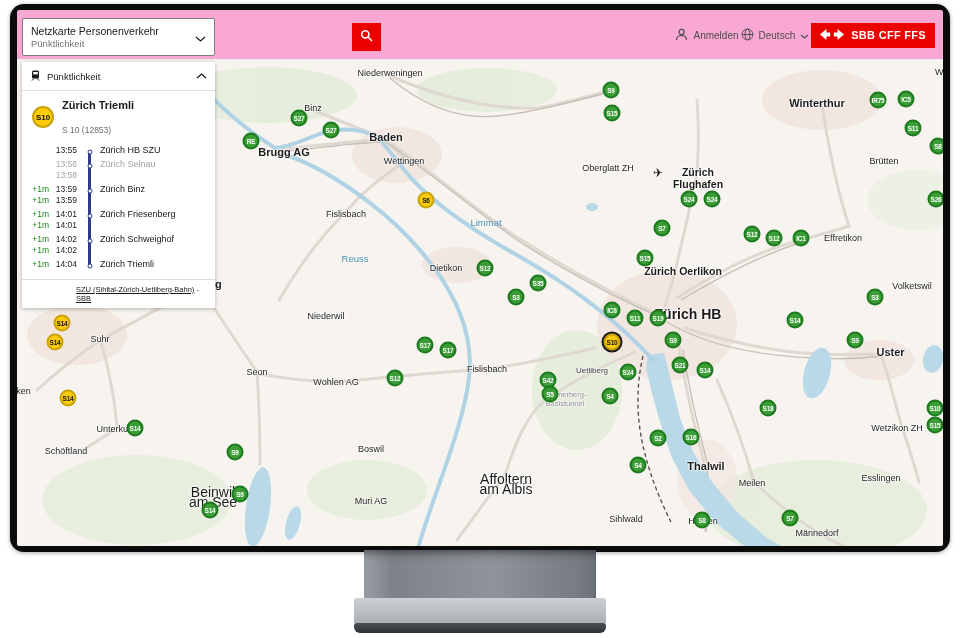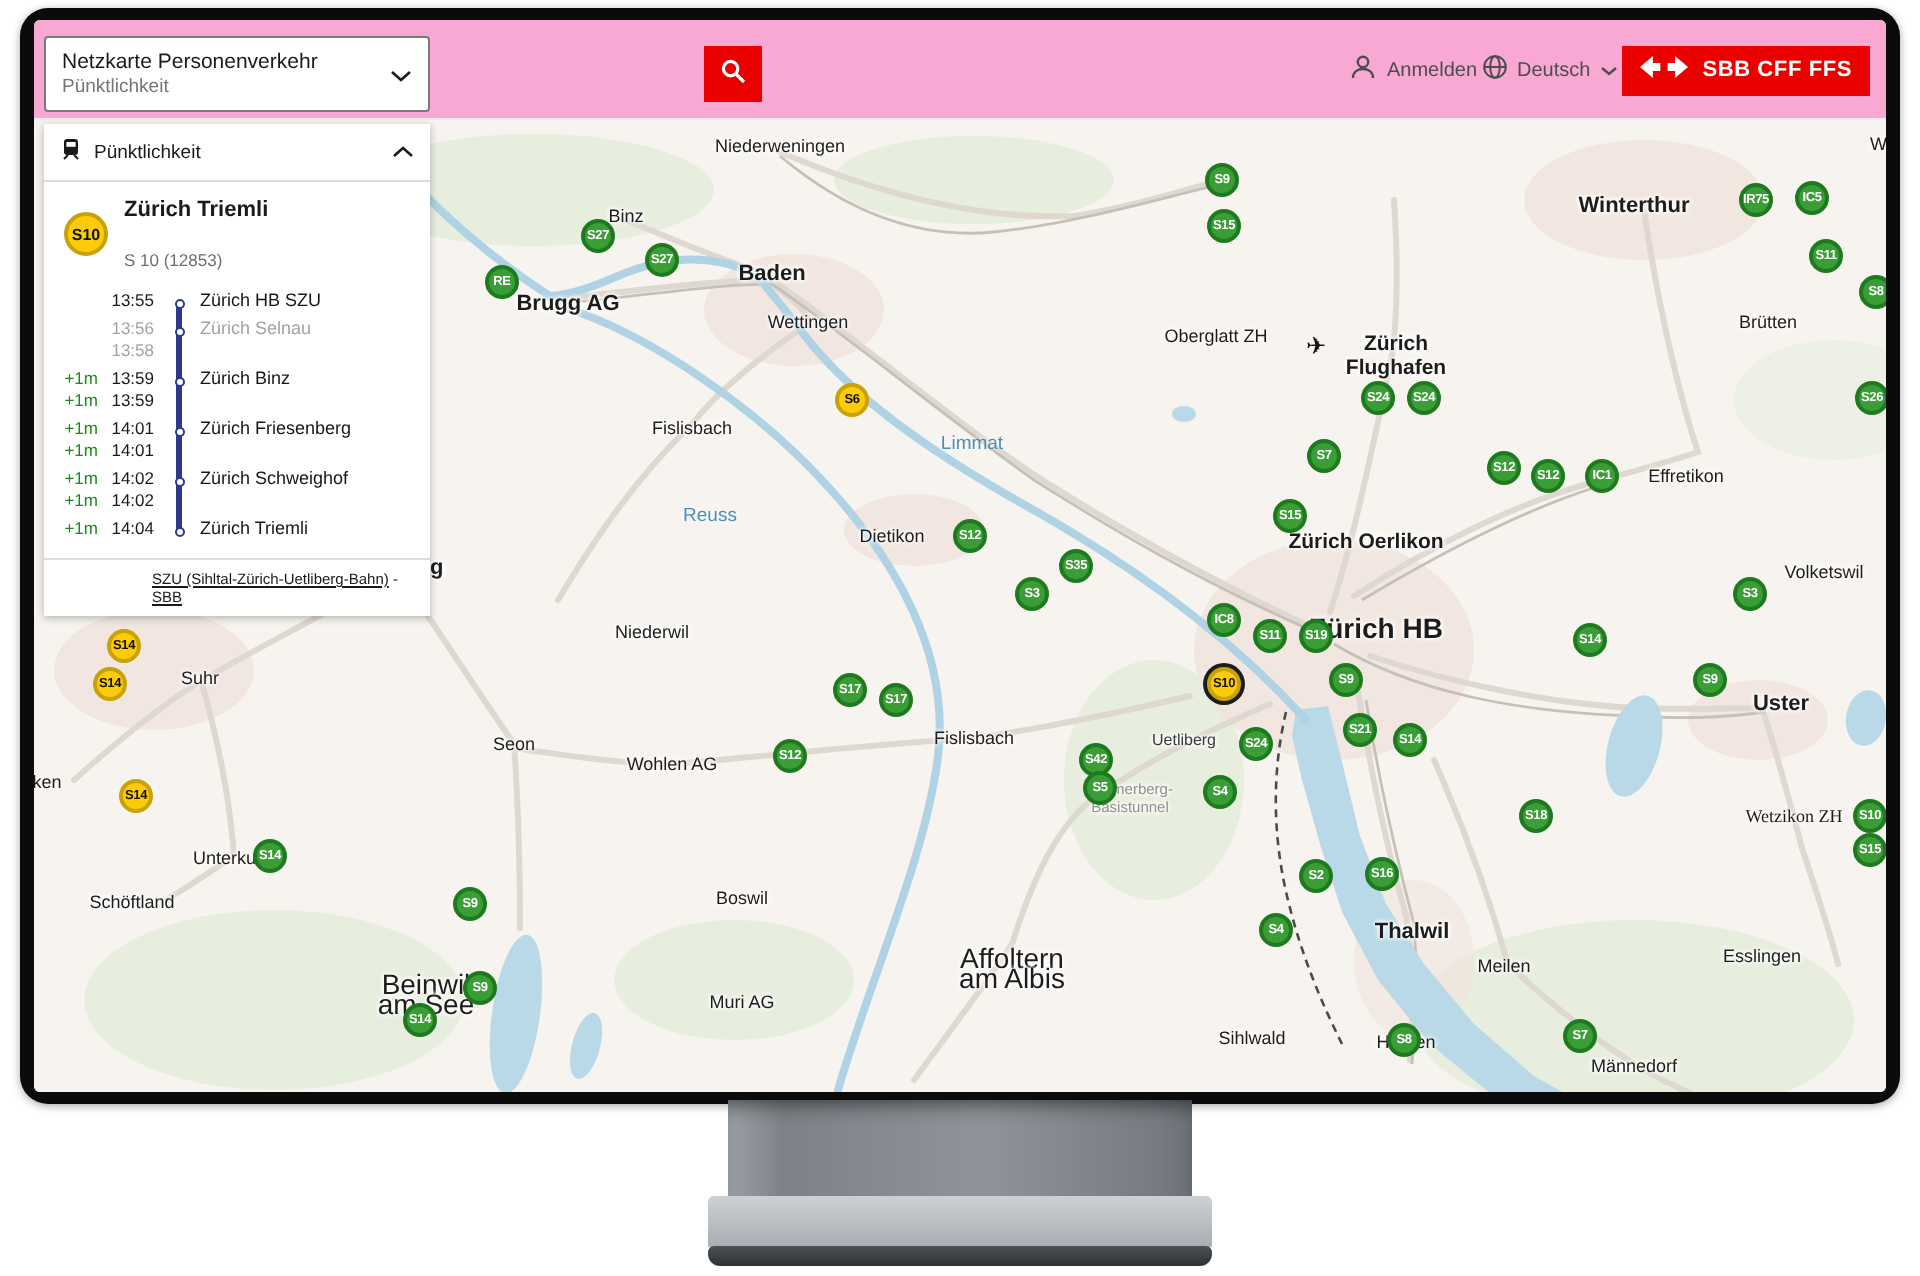--- a/index.html
+++ b/index.html
@@ -189,21 +189,21 @@
             <div class="lbl s-town" style="left: 354px; top: 441px;">Muri AG</div>
             <div class="lbl s-town2" style="left: 489px; top: 424px;">Affoltern
 am Albis</div>
             <div class="lbl s-town" style="left: 609px; top: 459px;">Sihlwald</div>
             <div class="lbl s-city" style="left: 689px; top: 406px;">Thalwil</div>
             <div class="lbl s-town" style="left: 686px; top: 461px;">Horgen</div>
             <div class="lbl s-town" style="left: 735px; top: 423px;">Meilen</div>
             <div class="lbl s-town" style="left: 800px; top: 473px;">Männedorf</div>
             <div class="lbl s-town" style="left: 864px; top: 418px;">Esslingen</div>
             <div class="lbl s-city" style="left: 864px; top: 292px; padding-left: 19px;">Uster</div>
-            <div class="lbl s-town" style="left: 880px; top: 348px; font-family: Liberation Serif, serif;">Wetzikon ZH</div>
+            <div class="lbl s-town" style="left: 880px; top: 368px;">Wetzikon ZH</div>
             <div class="lbl s-town2" style="left: 196px; top: 437px;">Beinwil
 am See</div>
             <div class="water-lbl" style="left: 469px; top: 162px;">Limmat</div>
             <div class="water-lbl" style="left: 338px; top: 198px;">Reuss</div>
           </div>
         <div id="map-badges">
             <div class="badge bg-green" style="left: 594px; top: 30px;">S9</div>
             <div class="badge bg-green" style="left: 595px; top: 53px;">S15</div>
             <div class="badge bg-green" style="left: 282px; top: 58px;">S27</div>
             <div class="badge bg-green" style="left: 314px; top: 70px;">S27</div>

